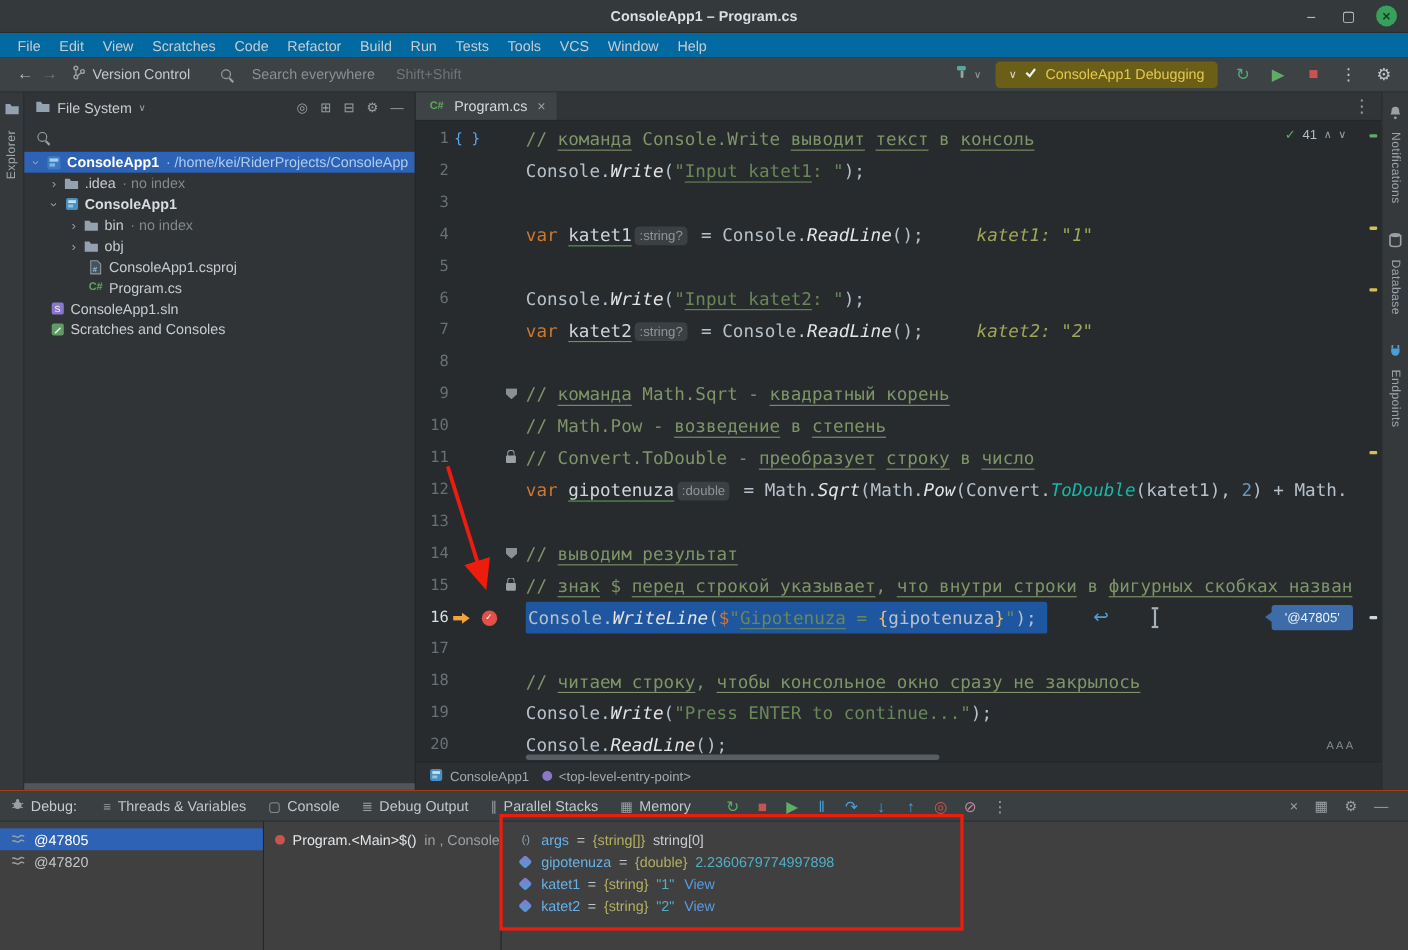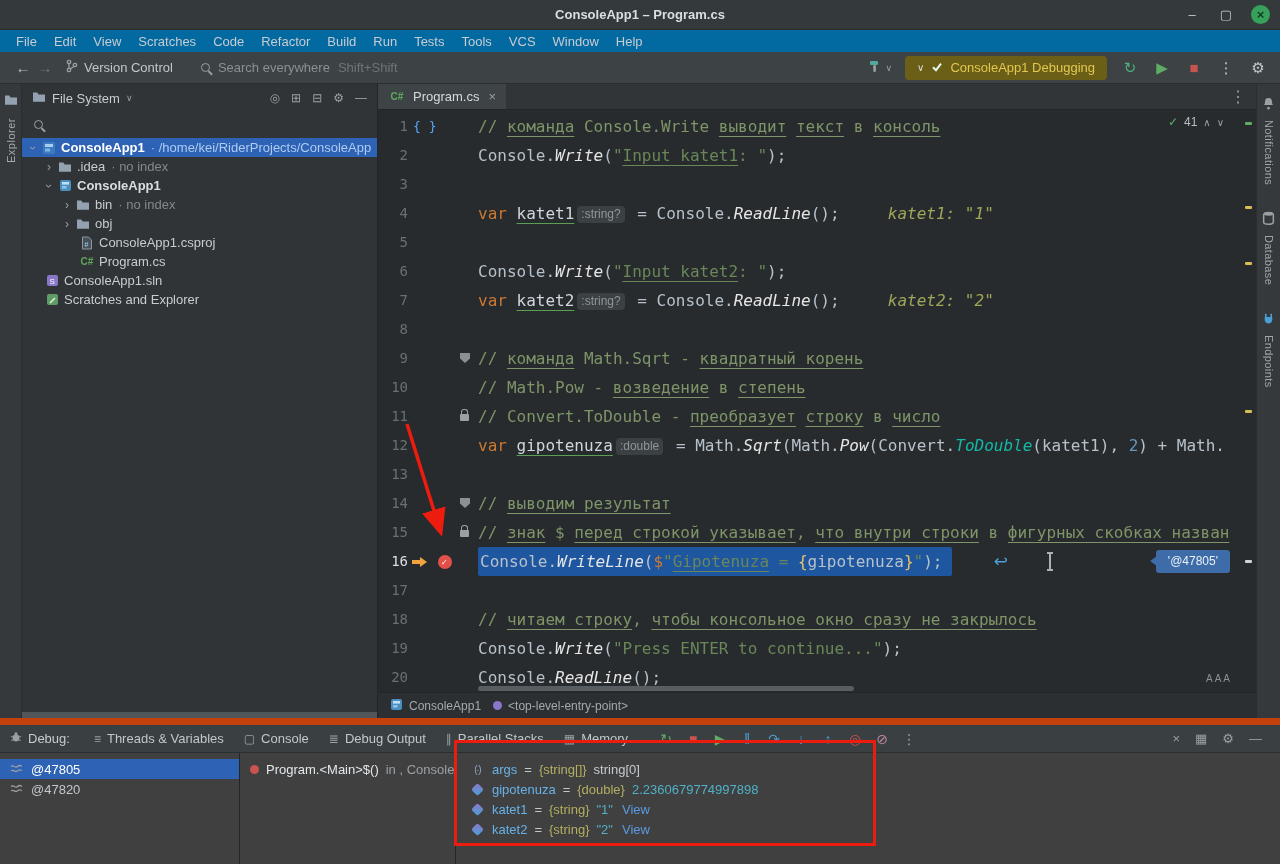--- a/index.html
+++ b/index.html
@@ -15,21 +15,21 @@
 
   
   .menubar{height:22px;background:#0369a1;display:flex;align-items:center;padding:0 8px;gap:1px}
   .mitem{font-size:13px;color:#C7CCD1;padding:1px 8px;border-radius:3px}
 
   
   .toolbar{height:32px;background:#3D4244;border-bottom:1px solid #2A2E30;display:flex;align-items:center;padding:0 12px}
   .nav{font-size:15px;color:#B9BEC3;width:22px;text-align:center}
   .nav.dim{color:#70767A}
   .vc{display:flex;align-items:center;gap:6px;font-size:13px;color:#C2C7CC;margin-left:10px}
-  .search{display:flex;align-items:center;gap:8px;font-size:13px;color:#8A9094;margin-left:28px}
+  .search{display:flex;align-items:center;gap:19px;font-size:13px;color:#8A9094;margin-left:28px}
   .search .sc{color:#6E7478}
   .tb-right{margin-left:auto;display:flex;align-items:center;gap:13px}
   .hammer{display:flex;align-items:center;gap:3px}
   .chev-mini{font-size:9px;color:#9AA0A4}
   .chip{height:24px;background:var(--run-config-bg,#6B5F17);border-radius:4px;display:flex;align-items:center;gap:7px;padding:0 12px}
   .chip .chev-d{font-size:10px;color:#D8DCDF}
   .chip .cfg{color:var(--run-config-text,#E2C84F);font-size:13px}
   .tbico{font-size:15px;width:20px;text-align:center}
 
   
@@ -115,21 +115,21 @@
 
   .breadcrumb{height:26px;border-top:1px solid #232627;display:flex;align-items:center;gap:12px;padding-left:12px;font-size:12px;color:#A3A9AD;background:#2B2F31}
   .bc-item{display:flex;align-items:center;gap:6px}
   .bc-entry{width:9px;height:9px;border-radius:50%;background:#8A77C9}
 
   .rstrip{width:24px;background:#35393B;border-left:1px solid #2A2E30;display:flex;flex-direction:column;align-items:center;padding-top:12px;gap:26px}
   .rs-item{display:flex;flex-direction:column;align-items:center;gap:6px}
   .vtext-r{writing-mode:vertical-rl;font-size:11px;color:#9FA5AA;letter-spacing:.4px}
 
   
-  .debug{height:146px;display:flex;flex-direction:column;border-top:7px solid #c2410c}
+  .debug{height:146px;display:flex;flex-direction:column;border-top:1px solid #c2410c}
   .dbg-toolbar{height:28px;background:#3A3F41;border-bottom:1px solid #2A2E30;display:flex;align-items:center;padding:0 10px;gap:2px;font-size:13px}
   .dbg-label{display:flex;align-items:center;gap:6px;color:#C7CCD1;margin-right:12px}
   .dtab{display:flex;align-items:center;gap:6px;padding:0 10px;height:100%;color:#C2C7CC}
   .dtico{color:#9AA0A4;font-size:12px}
   .dctrl{width:24px;text-align:center;font-size:14px}
   .dbg-win{margin-left:auto;display:flex;gap:15px;color:#9AA0A4;padding-right:8px;font-size:13px}
   .dbg-content{flex:1;display:flex;background:#404040;min-height:0}
   .threads{width:240px;border-right:1px solid #232627;padding-top:6px}
   .thr{height:20px;display:flex;align-items:center;gap:8px;padding-left:10px;font-size:13px;color:#C2C7CC}
   .thr.sel{background:var(--selection,#2D62B5);color:#FFF}
@@ -325,21 +325,21 @@
           </span>
           <span class="tlabel">ConsoleApp1.sln</span>
         </div>
         <div class="trow" style="padding-left: 21px;">
           <span class="ticon">
             <svg width="13" height="13" viewBox="0 0 13 13">
               <rect x="1" y="1" width="11" height="11" rx="2" fill="#5E9C63"></rect>
               <path d="M3.5 9.5 8.5 4.5l1 1-5 5z" fill="#E8F2E8"></path>
             </svg>
           </span>
-          <span class="tlabel">Scratches and Explorer</span>
+          <span class="tlabel">Scratches and Consoles</span>
         </div>
       </div>
     <div class="exp-scroll"></div>
   </div>
 
   <div class="editor-col">
     <div class="tabbar">
       <div class="tab">
         <span class="csbadge">C#</span>
         <span>Program.cs</span>

